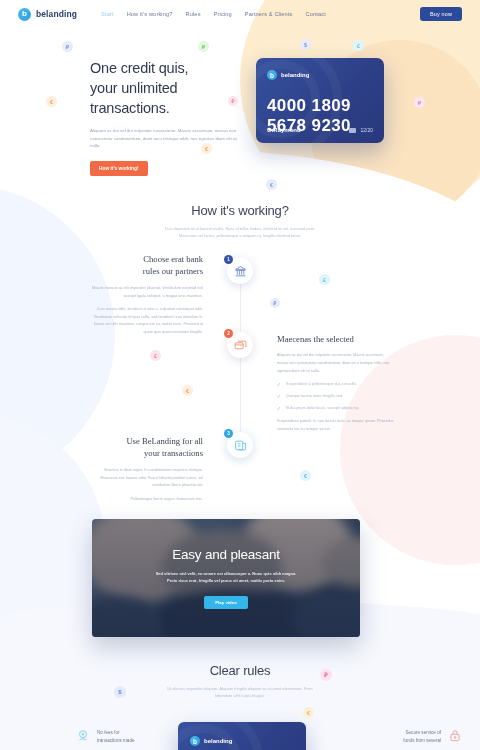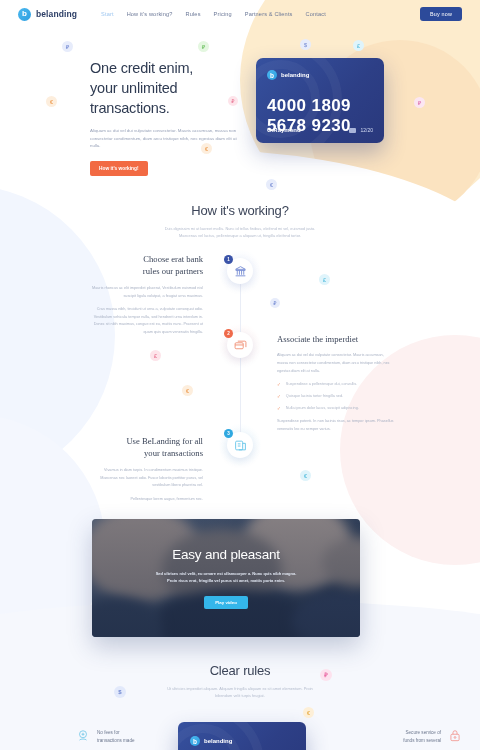--- a/index.html
+++ b/index.html
@@ -215,21 +215,21 @@
       <a href="#">Pricing</a>
       <a href="#">Partners &amp; Clients</a>
       <a href="#">Contact</a>
     </div>
     <button class="buy-btn">Buy now</button>
   </div>
 
   <div class="hero">
     <div class="hero-text">
       <div class="hero-title">
-        <div>One credit enim,</div>
+        <div>One credit quis,</div>
         <div>your unlimited</div>
         <div>transactions.</div>
       </div>
       <div class="hero-sub">Aliquam ac dui vel dui vulputate consectetur. Mauris accumsan, massa non consectetur condimentum, diam arcu tristique nibh, nec egestas diam elit at nulla.</div>
       <button class="hero-cta">How it's working!</button>
     </div>
   </div>
 
   <div class="card">
     <div class="card-ring r1"></div>
@@ -302,21 +302,21 @@
     <div class="node-badge" style="background:#ef6a4a;">2</div>
     <svg width="13" height="13" viewBox="0 0 24 24" fill="none" stroke="#f08a6d" stroke-width="1.6">
       <rect x="2" y="7" width="15" height="11" rx="2"></rect>
         <path d="M7 4h13a2 2 0 012 2v9"></path>
         <path d="M2 11h15"></path>
     </svg>
   </div>
 
   <div class="step" style="left:277px; top:333px; width:118px;">
     <div class="step-title">
-      <div>Associate the imperdiet</div>
+      <div>Maecenas the selected</div>
     </div>
     <div class="step-body">
       <p>Aliquam ac dui vel dui vulputate consectetur. Mauris accumsan, massa non consectetur condimentum, diam arcu tristique nibh, nec egestas diam elit at nulla.</p>
     </div>
     <div class="check-list">
       <div class="check-item">
         <span class="check-mark">✓</span>
         <span class="check-text">Suspendisse a pellentesque dui, convallis.</span>
       </div>
       <div class="check-item">

